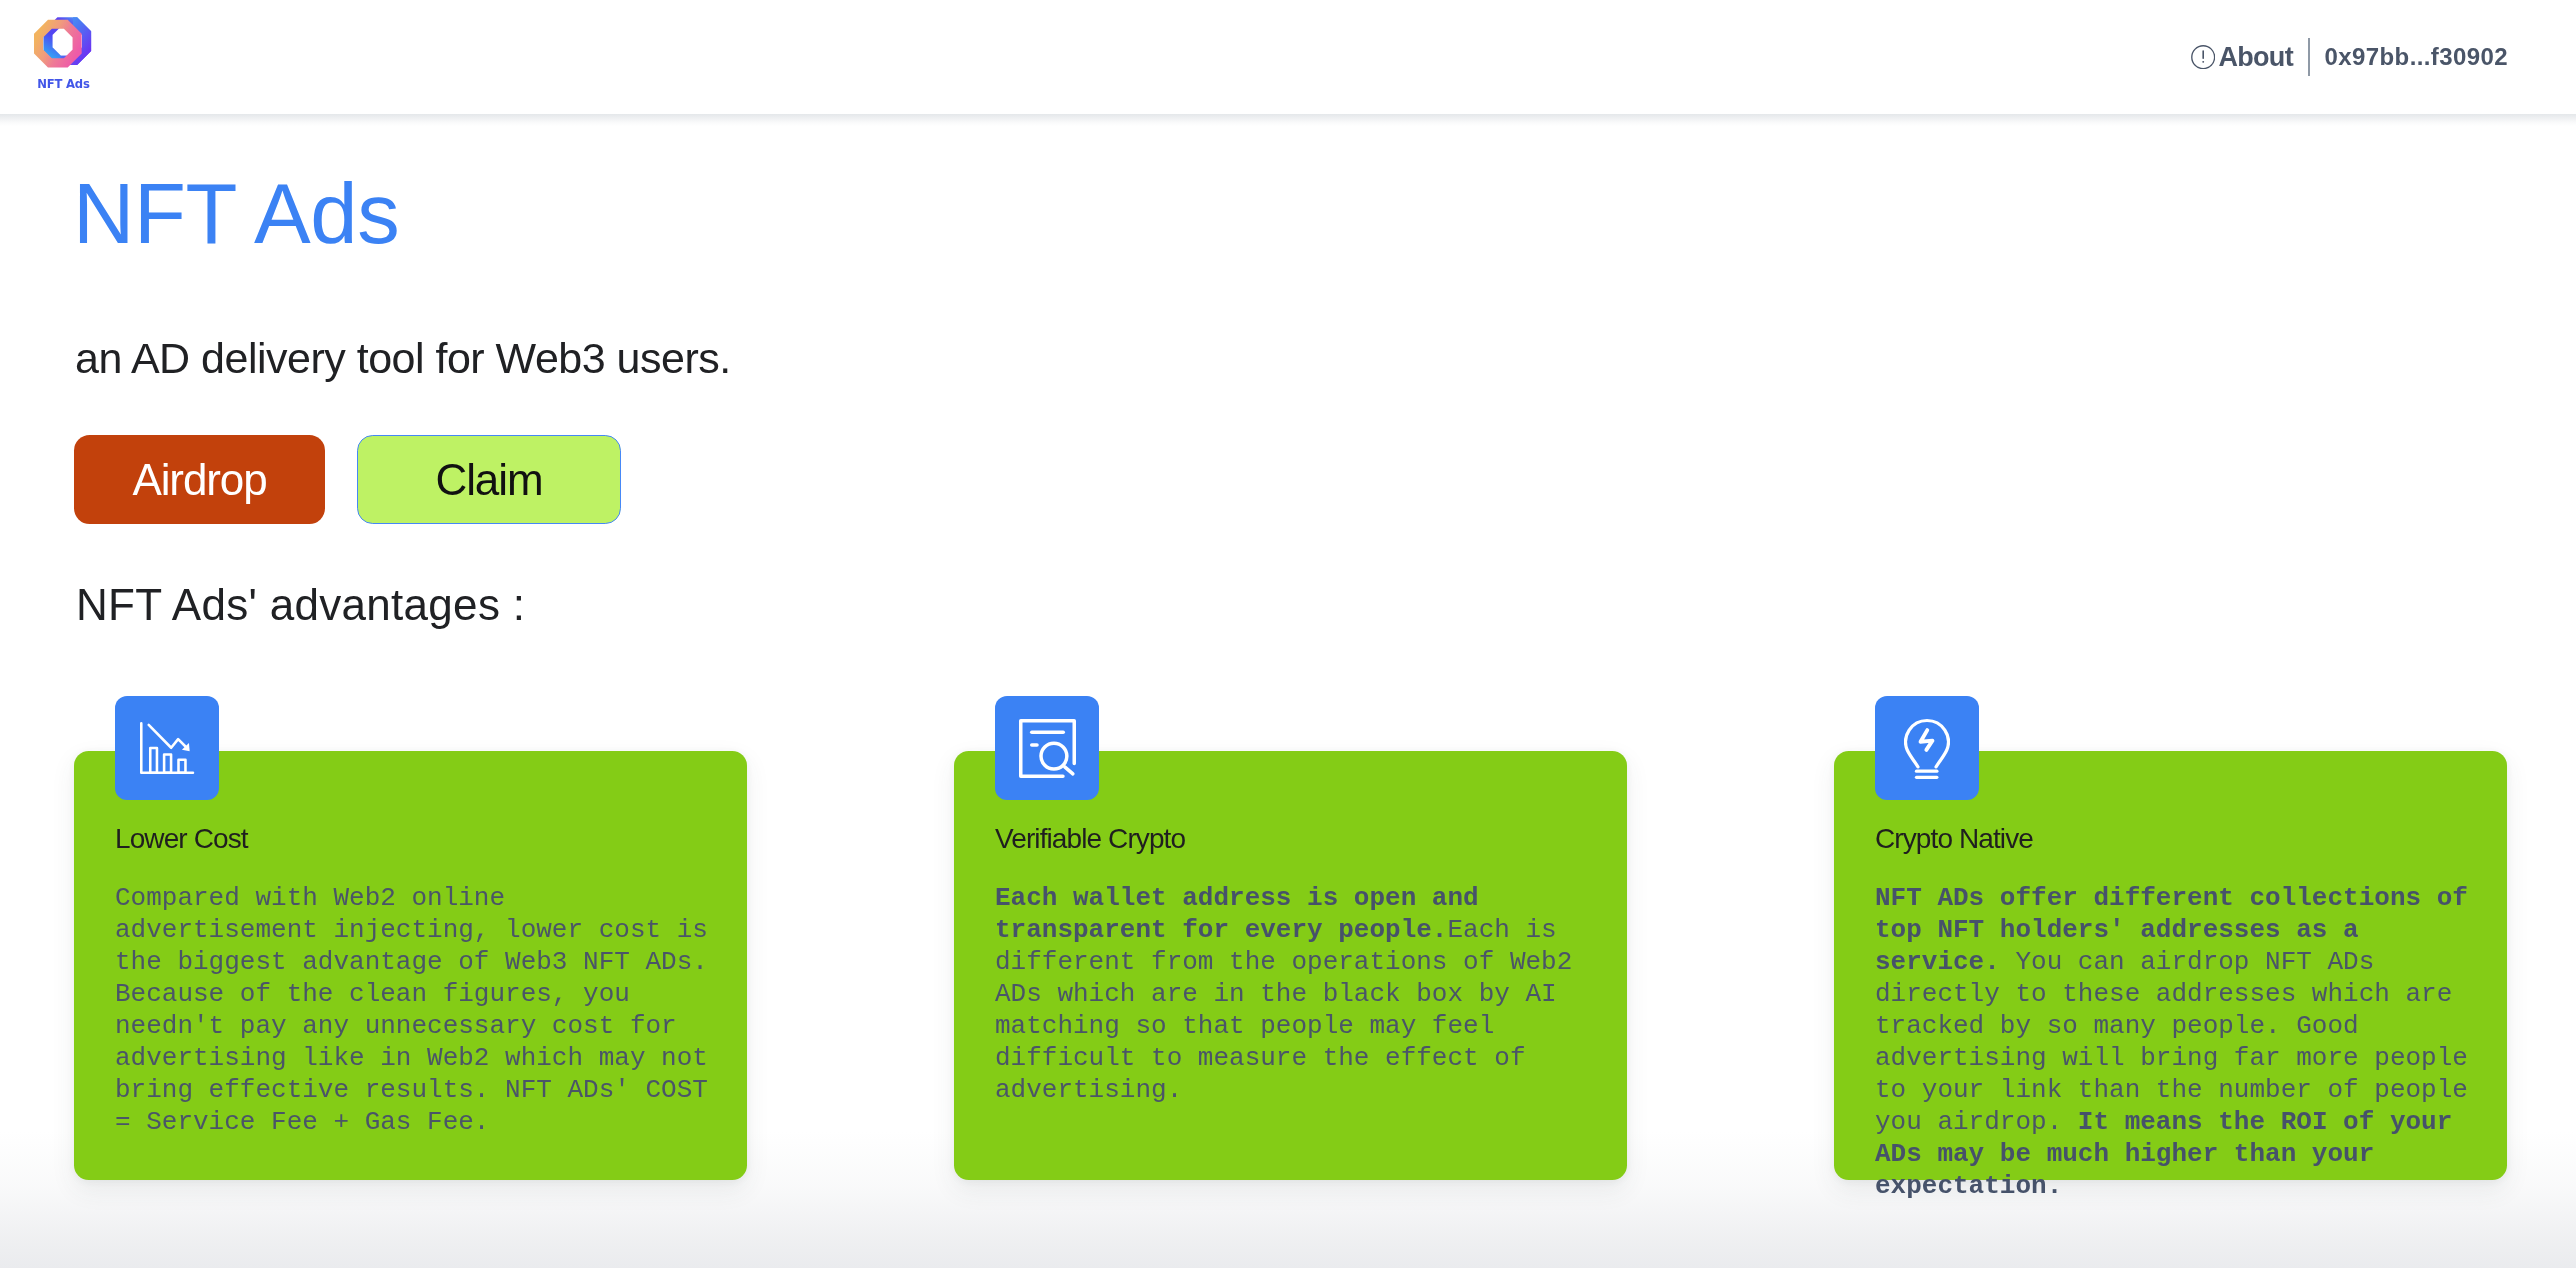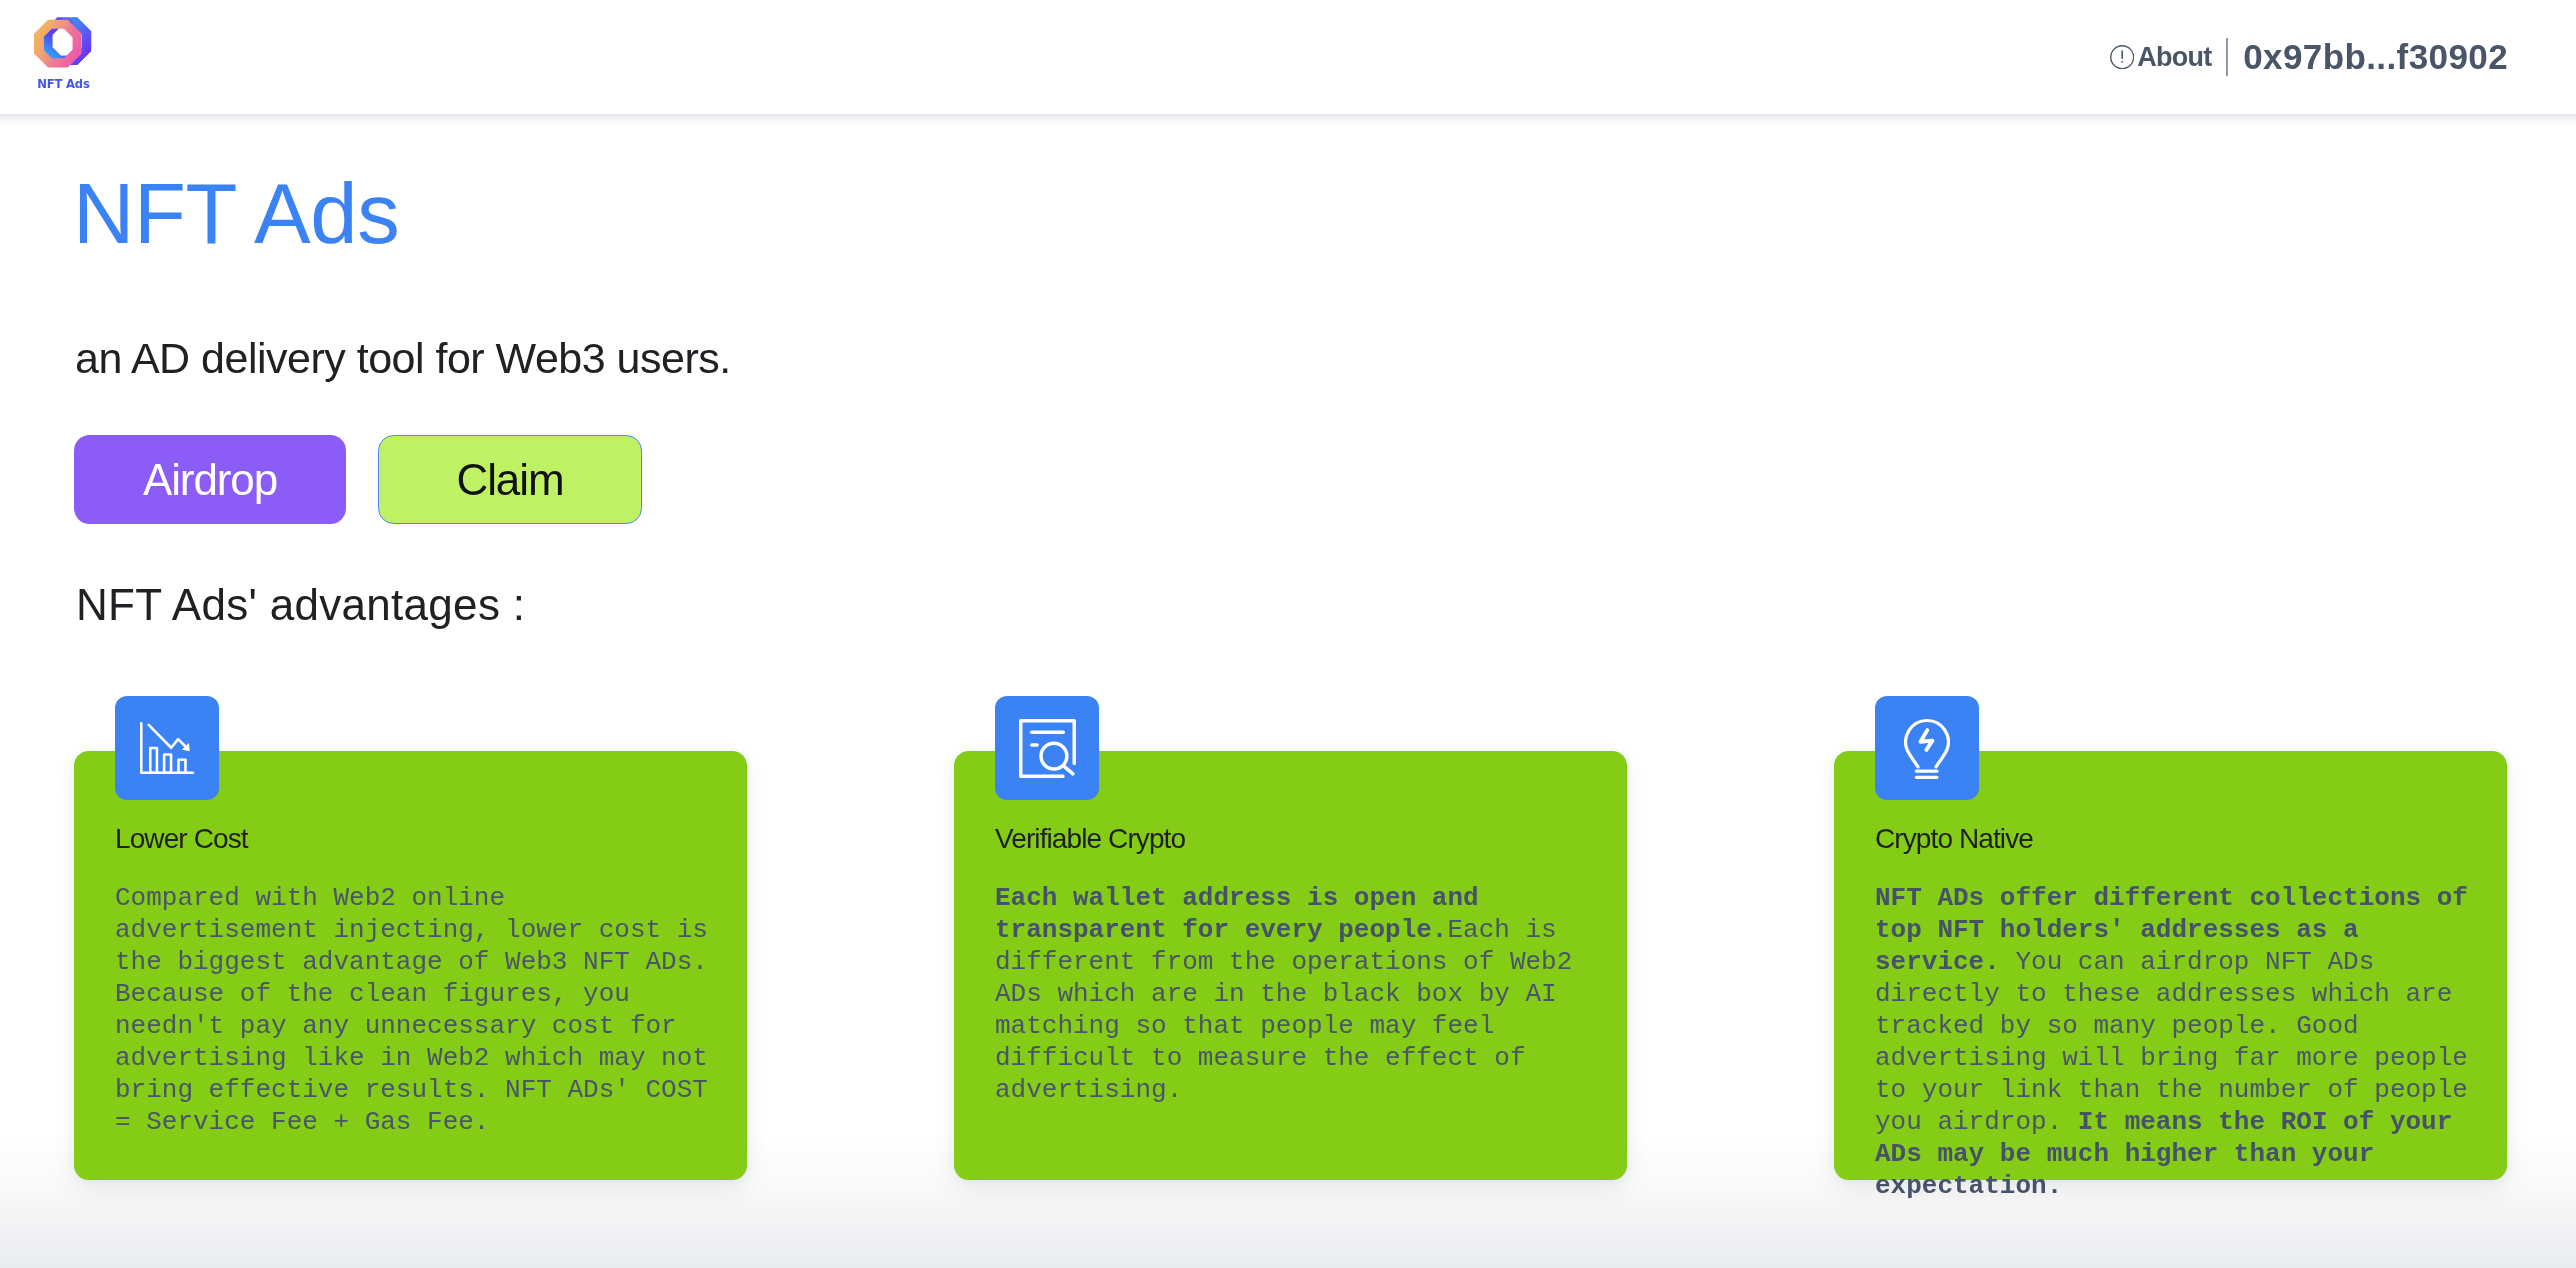--- a/index.html
+++ b/index.html
@@ -20,31 +20,31 @@
     background:linear-gradient(180deg,rgba(120,133,148,0.195) 0%,rgba(120,133,148,0.115) 38%,rgba(120,133,148,0.04) 72%,rgba(120,133,148,0) 100%);}
   .brand{position:absolute;left:30px;top:15.7px;width:66px;}
   .brand-mark{display:block;width:71px;height:65px;margin-left:2.8px;margin-top:-1.4px;}
   .brand-text{font-family:"DejaVu Sans",sans-serif;font-weight:700;font-size:11.6px;
     color:#4256e8;letter-spacing:-0.2px;text-align:center;white-space:nowrap;
     margin-top:-2.8px;margin-left:0.9px;}
   .header-right{position:absolute;right:68px;top:0;height:114px;display:flex;align-items:center;}
   .about{display:flex;align-items:center;gap:3px;}
   .about-label{color:#4a5568;font-size:27px;font-weight:700;letter-spacing:-0.7px;}
   .hdiv{width:1.8px;height:38px;background:#8f99a6;margin:0 15px 0 14.8px;}
-  .addr{color:#4a5568;font-size:35px;font-weight:700;letter-spacing:0.4px;}
+  .addr{color:#4a5568;font-size:24px;font-weight:700;letter-spacing:0.4px;}
 
   
   .hero-title{position:absolute;left:73px;top:171px;font-size:85px;line-height:1;
     font-weight:400;color:#3b82f4;letter-spacing:-0.4px;}
   .hero-sub{position:absolute;left:75px;top:337px;font-size:43px;line-height:1;
     font-weight:400;color:#202124;letter-spacing:-0.5px;}
   .btn-row{position:absolute;left:74px;top:435px;display:flex;gap:32px;}
   .btn{font-family:"Liberation Sans",sans-serif;font-size:44px;letter-spacing:-1.1px;
     height:89px;border-radius:15.7px;display:flex;align-items:center;justify-content:center;cursor:pointer;}
-  .btn-primary{width:272px;background:#8b5cf6;color:#fff;border:0;}
+  .btn-primary{width:251px;background:#c2410c;color:#fff;border:0;}
   .btn-outline{width:264px;background:#bef264;color:#111111;border:1.6px solid #4688f7;}
   .adv-title{position:absolute;left:76px;top:583px;font-size:44px;line-height:1;
     font-weight:400;color:#202124;letter-spacing:0.3px;}
 
   
   .cards{position:absolute;left:74px;top:751px;width:2433px;display:flex;gap:207px;z-index:2;}
   .card{position:relative;width:673px;height:429px;background:#84cc16;border-radius:14.8px;
     box-shadow:0 9.2px 24px rgba(60,64,67,0.085), 0 1.8px 7.4px rgba(60,64,67,0.055);}
   .card-icon{position:absolute;top:-55px;left:41px;width:104px;height:104px;border-radius:12px;
     background:#3b82f4;display:flex;align-items:center;justify-content:center;}

